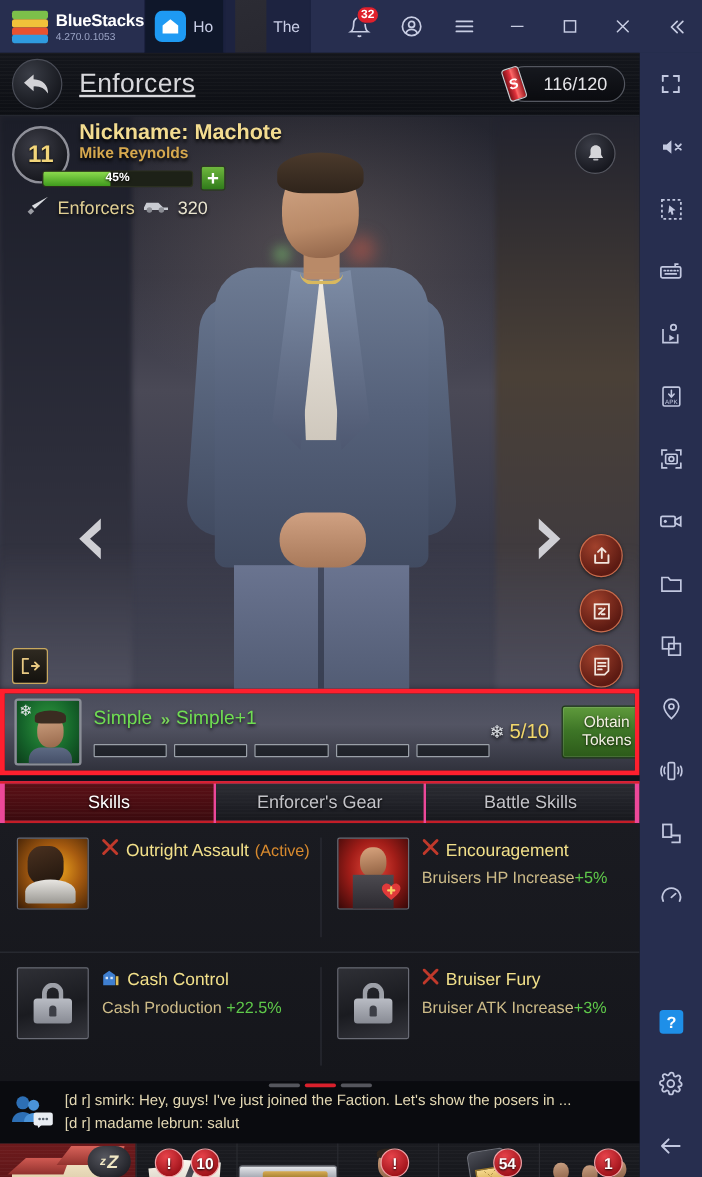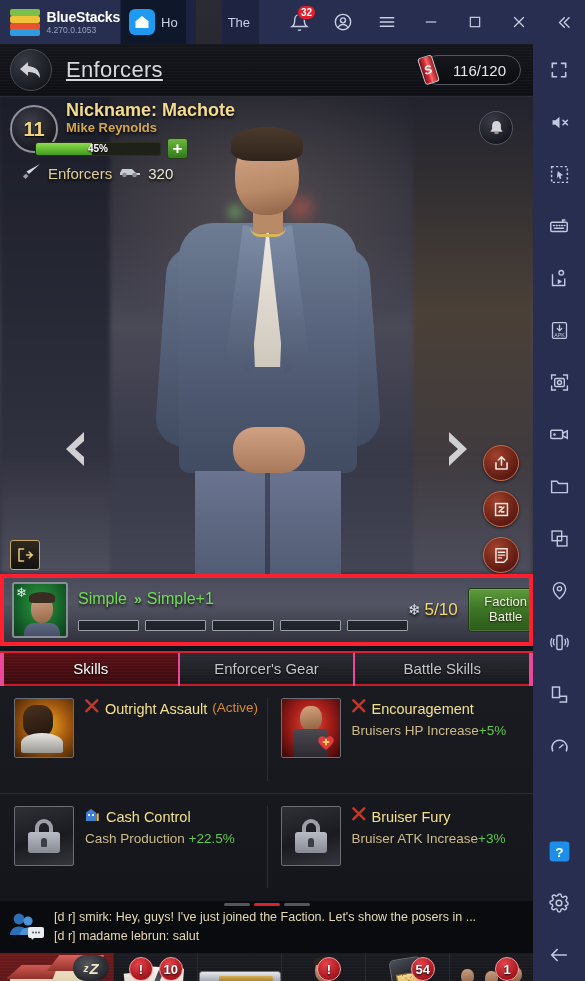--- a/index.html
+++ b/index.html
@@ -891,22 +891,22 @@
             <i></i>
             <i></i>
           </div>
         </div>
         <div class="tok-count">
           <span style="color:#dfe2e6;font-size:15px;">❄</span>
           <span class="val">5/10</span>
         </div>
         <div class="tok-btn">
           <div>
-            <div>Faction</div>
-            <div>Battle</div>
+            <div>Obtain</div>
+            <div>Tokens</div>
           </div>
         </div>
       </div>
     </div>
 
     <div class="tabs">
       <div class="tab active">Skills</div>
       <div class="tab">Enforcer's Gear</div>
       <div class="tab">Battle Skills</div>
     </div>

